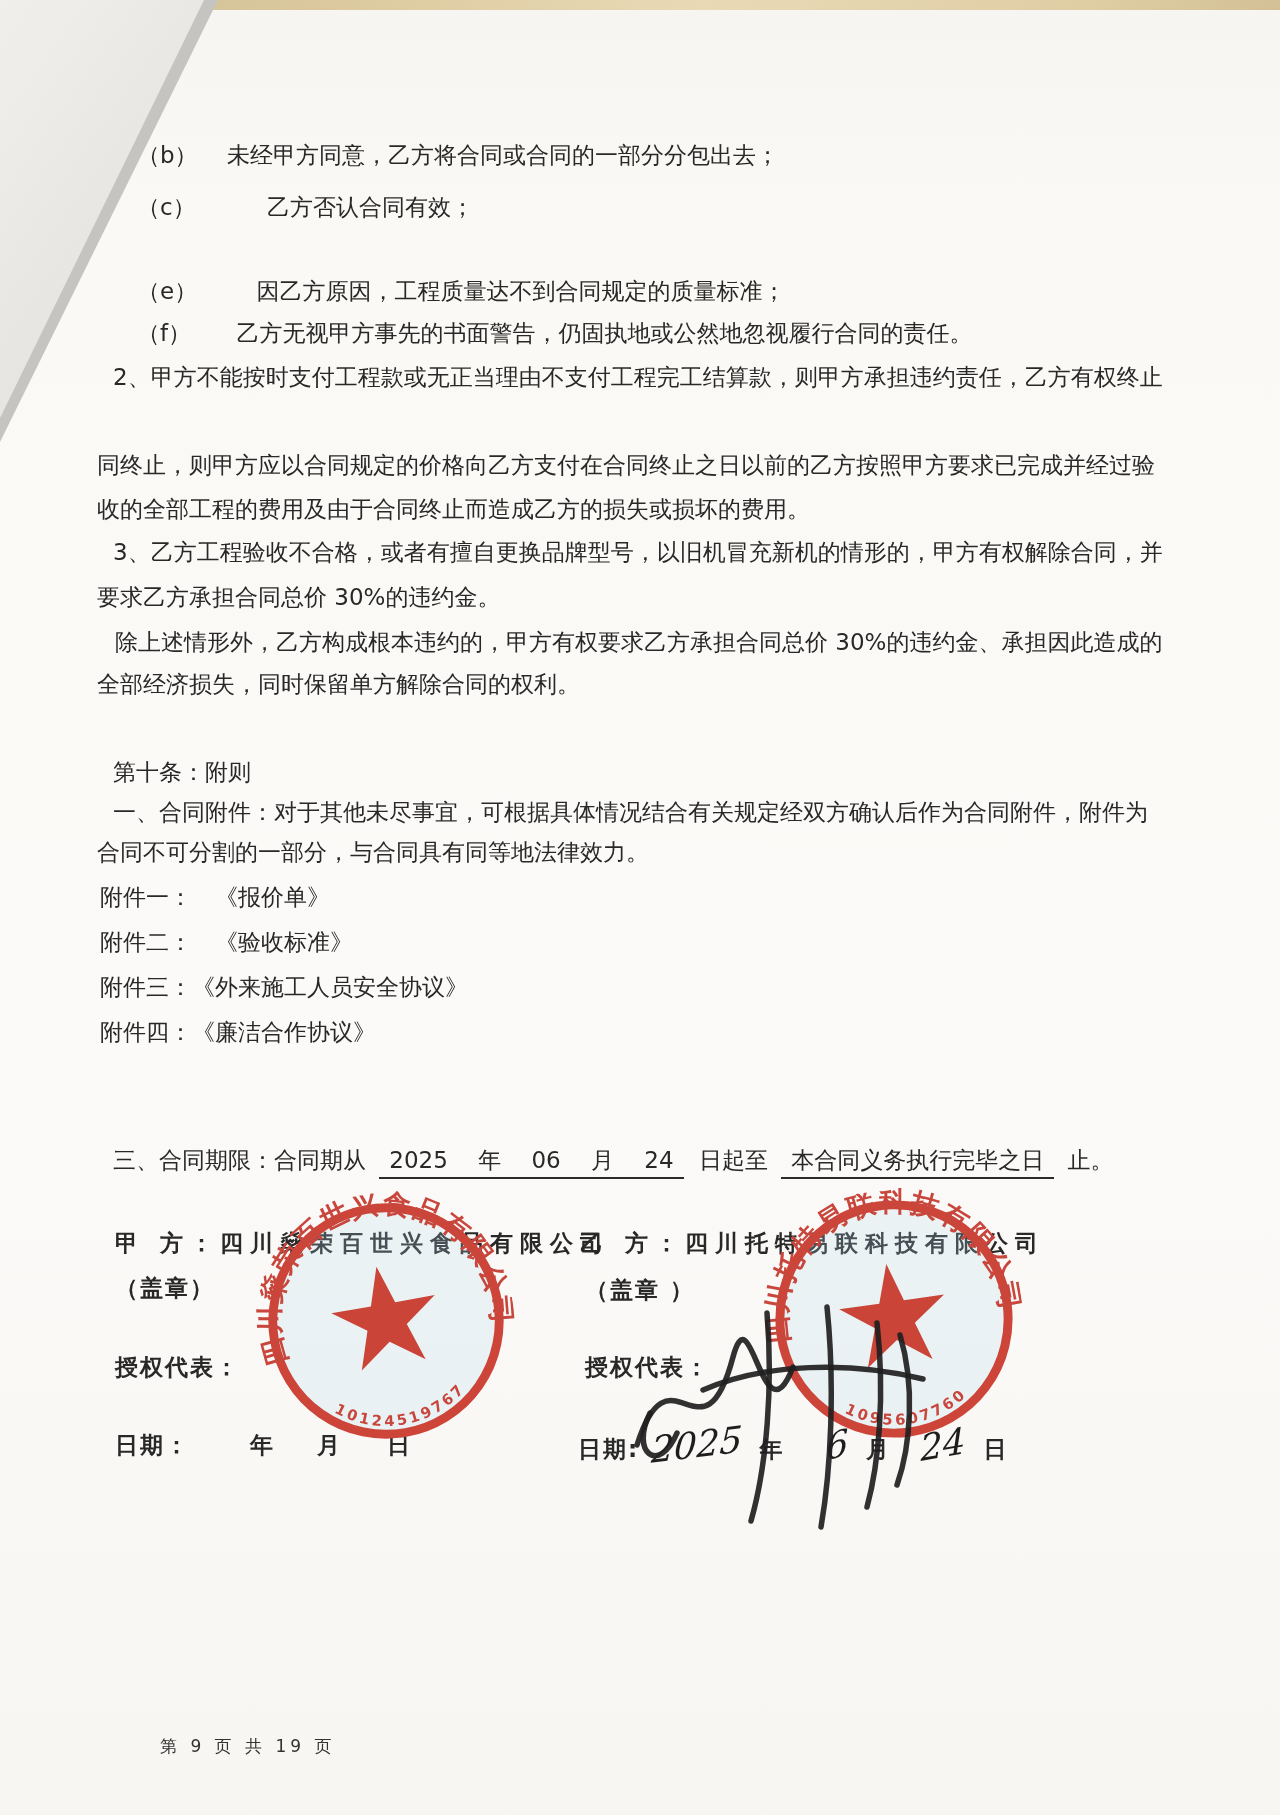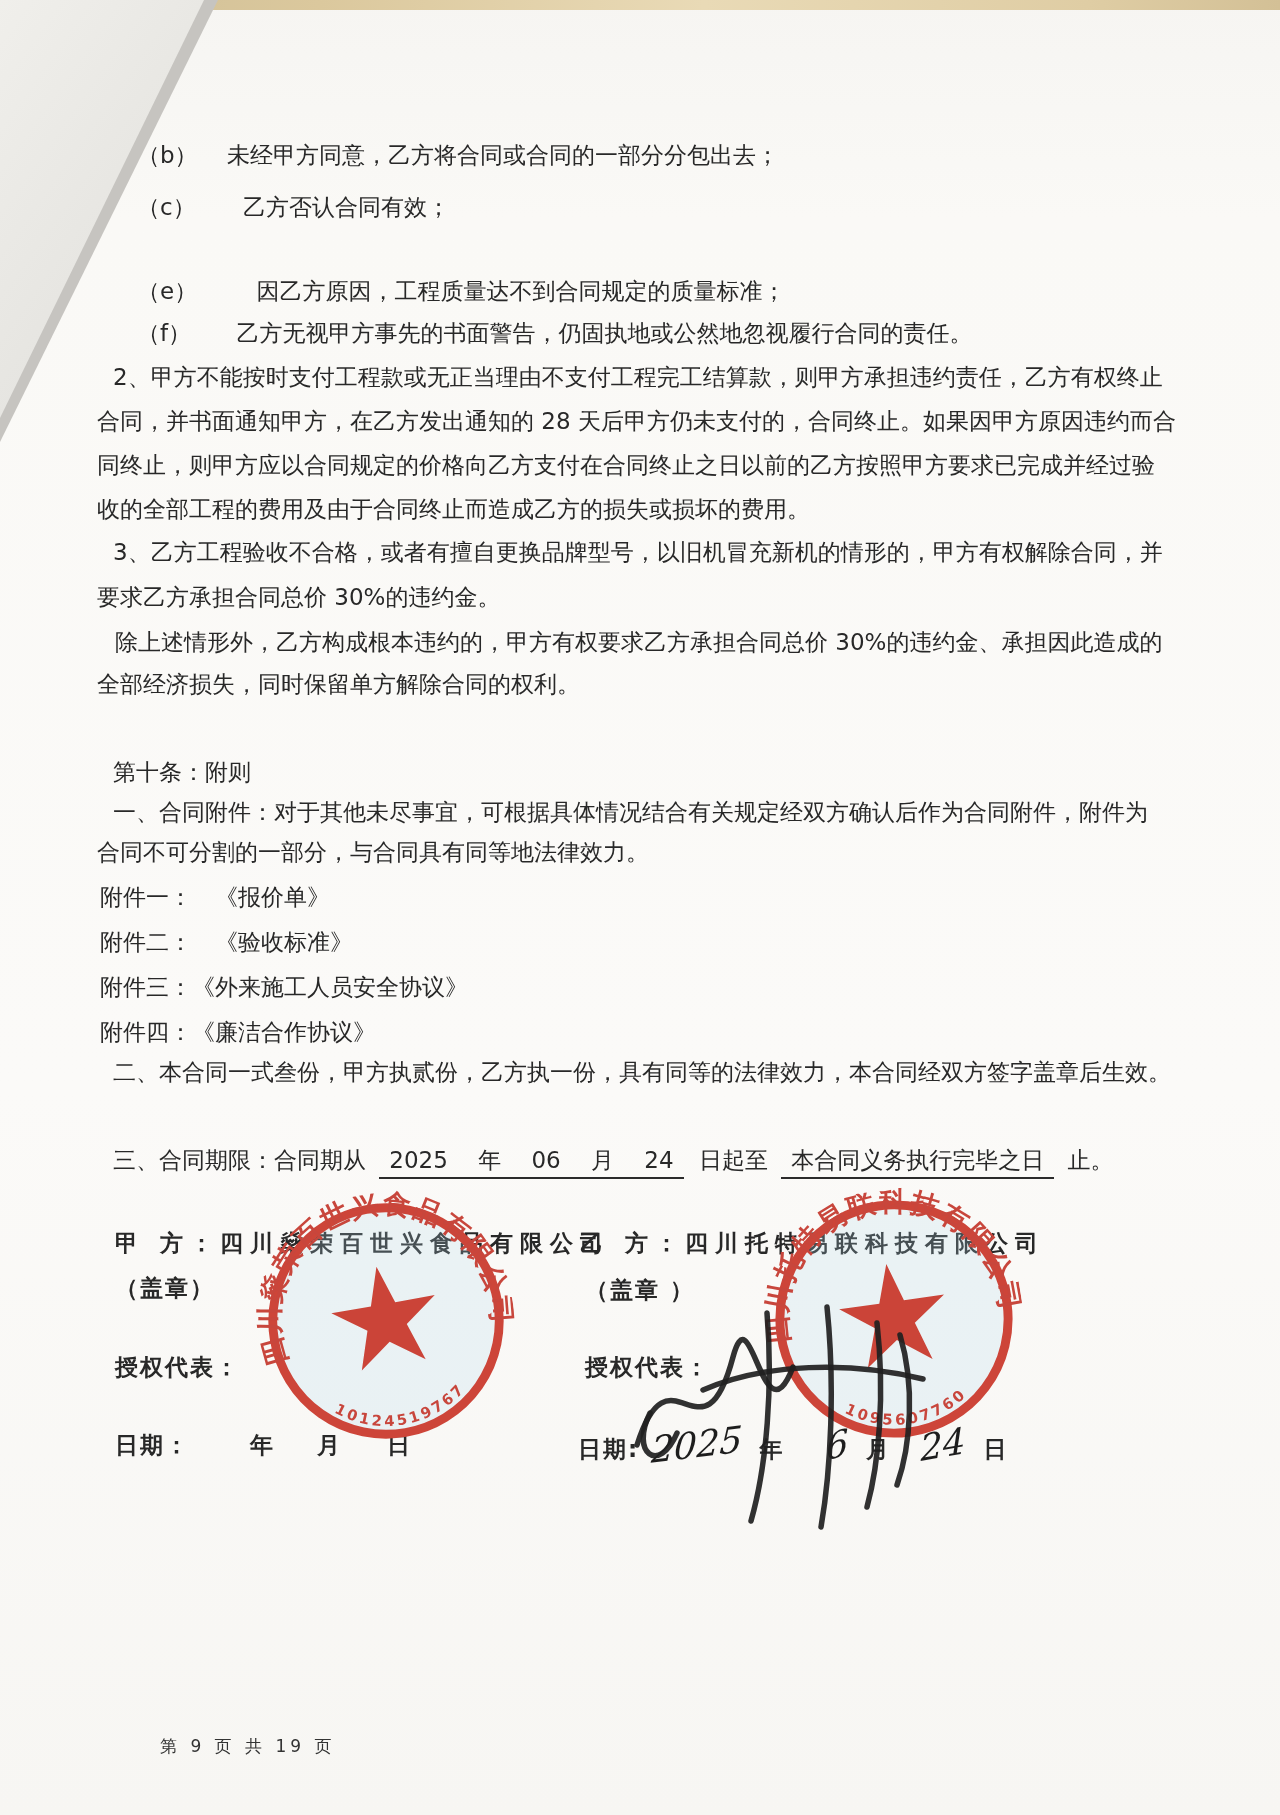--- a/index.html
+++ b/index.html
@@ -41,52 +41,50 @@
   <div class="edge-strip"></div>
   <div class="corner-outer"></div>
   <div class="corner-inner"></div>
 
   <div class="line" style="left:137px;top:140px">
     <span class="clause-label">（b）</span>
     <span style="margin-left:22px">未经甲方同意，乙方将合同或合同的一部分分包出去；</span>
   </div>
   <div class="line" style="left:137px;top:192px">
     <span class="clause-label">（c）</span>
-    <span style="margin-left:40px">乙方否认合同有效；</span>
+    <span style="margin-left:64px">乙方否认合同有效；</span>
   </div>
   <div class="line" style="left:137px;top:276px">
     <span class="clause-label">（e）</span>
     <span style="margin-left:52px">因乙方原因，工程质量达不到合同规定的质量标准；</span>
   </div>
   <div class="line" style="left:137px;top:318px">
     <span class="clause-label">（f）</span>
     <span style="margin-left:38px">乙方无视甲方事先的书面警告，仍固执地或公然地忽视履行合同的责任。</span>
   </div>
 
   <div class="line" style="left:113px;top:362px">2、甲方不能按时支付工程款或无正当理由不支付工程完工结算款，则甲方承担违约责任，乙方有权终止</div>
-  <div class="line" style="left:97px;top:406px">合同，并书面通知甲方，在乙方发出通知的 28 天后甲方仍未支付的，合同终止。如果因甲方原因违约而合</div>
   <div class="line" style="left:97px;top:450px">同终止，则甲方应以合同规定的价格向乙方支付在合同终止之日以前的乙方按照甲方要求已完成并经过验</div>
   <div class="line" style="left:97px;top:494px">收的全部工程的费用及由于合同终止而造成乙方的损失或损坏的费用。</div>
 
   <div class="line" style="left:113px;top:537px">3、乙方工程验收不合格，或者有擅自更换品牌型号，以旧机冒充新机的情形的，甲方有权解除合同，并</div>
   <div class="line" style="left:97px;top:582px">要求乙方承担合同总价 30%的违约金。</div>
 
   <div class="line" style="left:115px;top:627px">除上述情形外，乙方构成根本违约的，甲方有权要求乙方承担合同总价 30%的违约金、承担因此造成的</div>
   <div class="line" style="left:97px;top:669px">全部经济损失，同时保留单方解除合同的权利。</div>
 
   <div class="line" style="left:113px;top:757px">第十条：附则</div>
   <div class="line" style="left:113px;top:797px">一、合同附件：对于其他未尽事宜，可根据具体情况结合有关规定经双方确认后作为合同附件，附件为</div>
   <div class="line" style="left:97px;top:837px">合同不可分割的一部分，与合同具有同等地法律效力。</div>
 
   <div class="line" style="left:100px;top:882px">附件一：　《报价单》</div>
   <div class="line" style="left:100px;top:927px">附件二：　《验收标准》</div>
   <div class="line" style="left:100px;top:972px">附件三：《外来施工人员安全协议》</div>
   <div class="line" style="left:100px;top:1017px">附件四：《廉洁合作协议》</div>
 
-  <div class="line" style="left:113px;top:1057px">二、本合同一式叁份，甲方执贰份，乙方执一份，具有同等的法律效力，本合同经双方签字盖章后生效。</div>
 
   <div class="line" style="left:113px;top:1097px">
     <span class="seg">三、合同期限：合同期从</span>
     <span class="u" style="margin-left:6px;min-width:240px">2025　 年　 06　 月　 24</span>
     <span class="seg" style="margin-left:8px">日起至</span>
     <span class="u" style="margin-left:6px">本合同义务执行完毕之日</span>
     <span class="seg" style="margin-left:6px">止。</span>
   </div>
 
   <div class="line company" style="left:115px;top:1228px">

